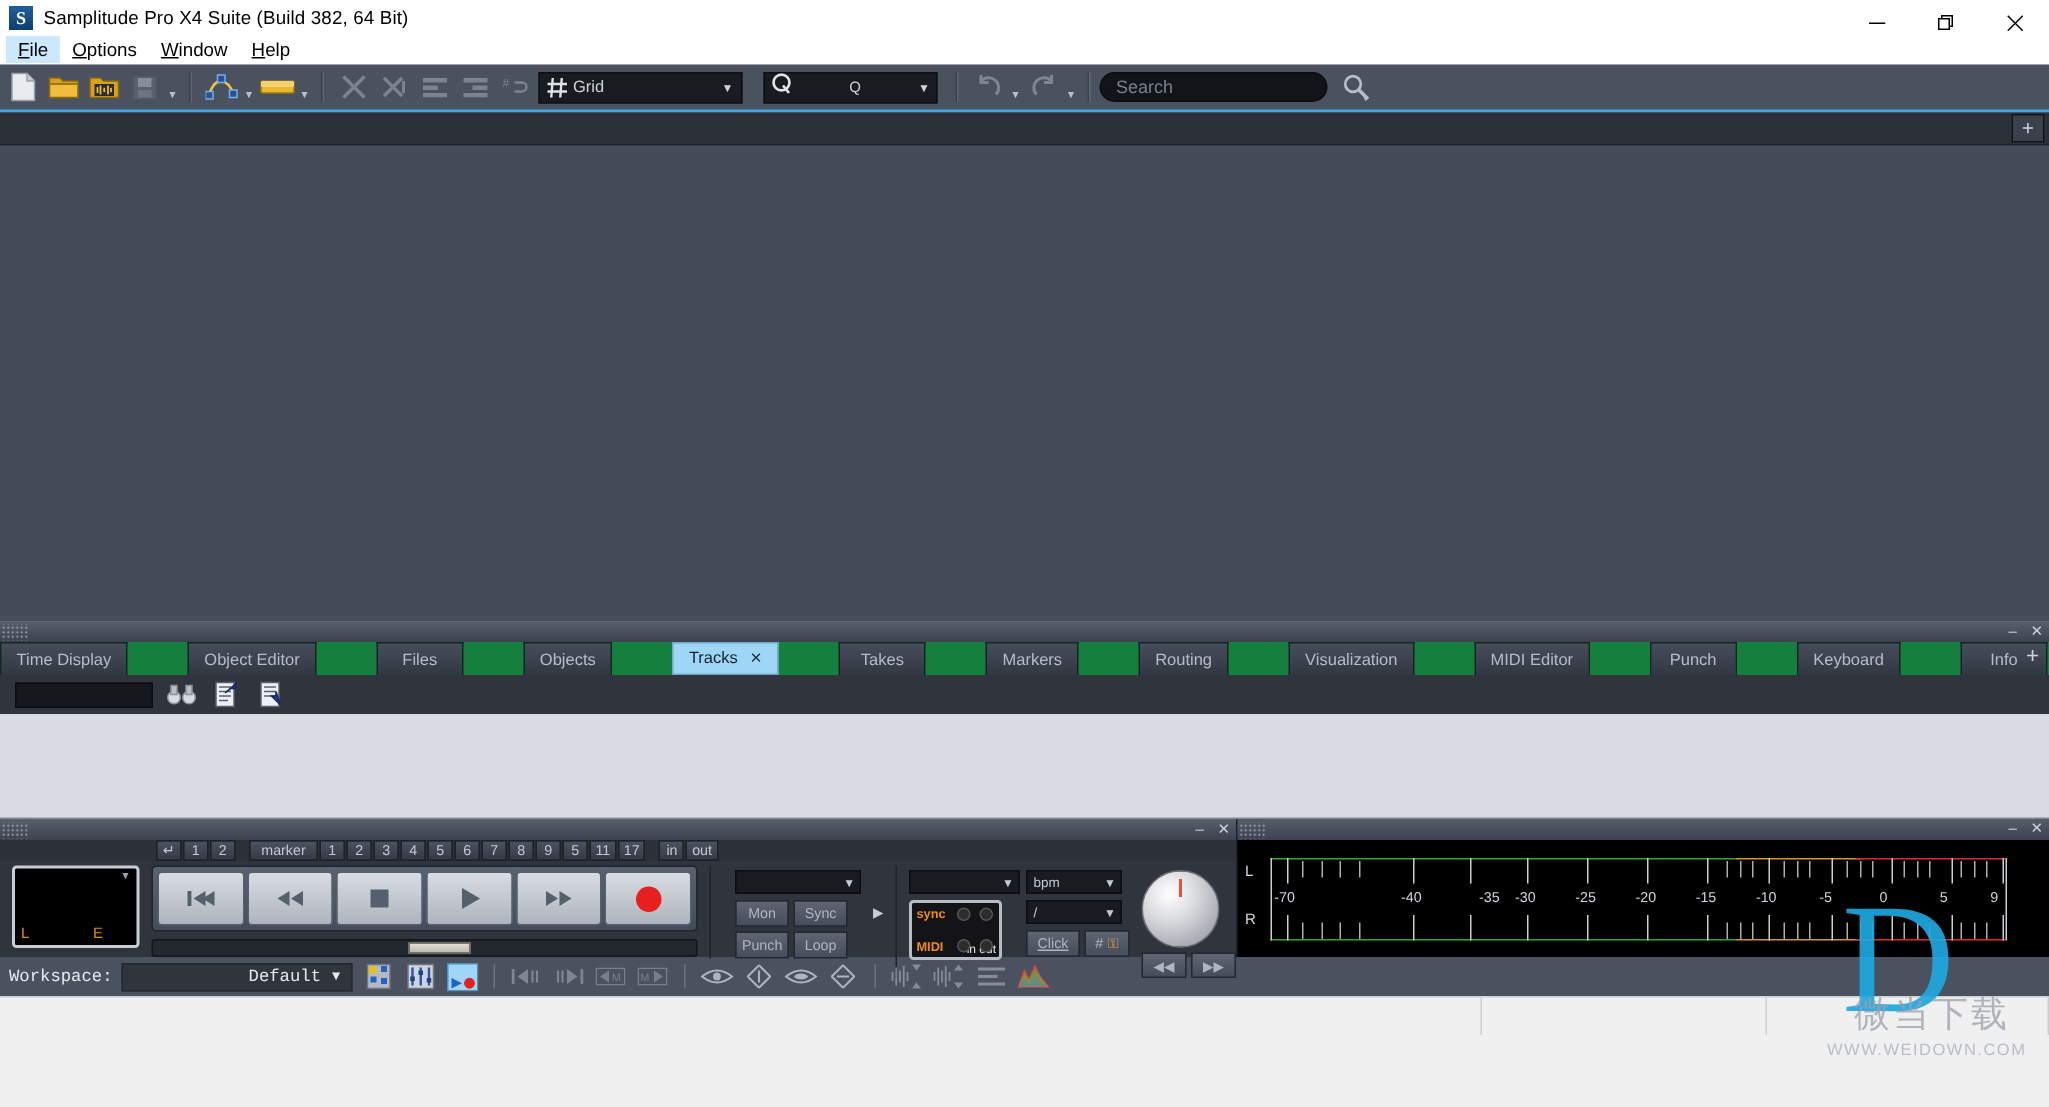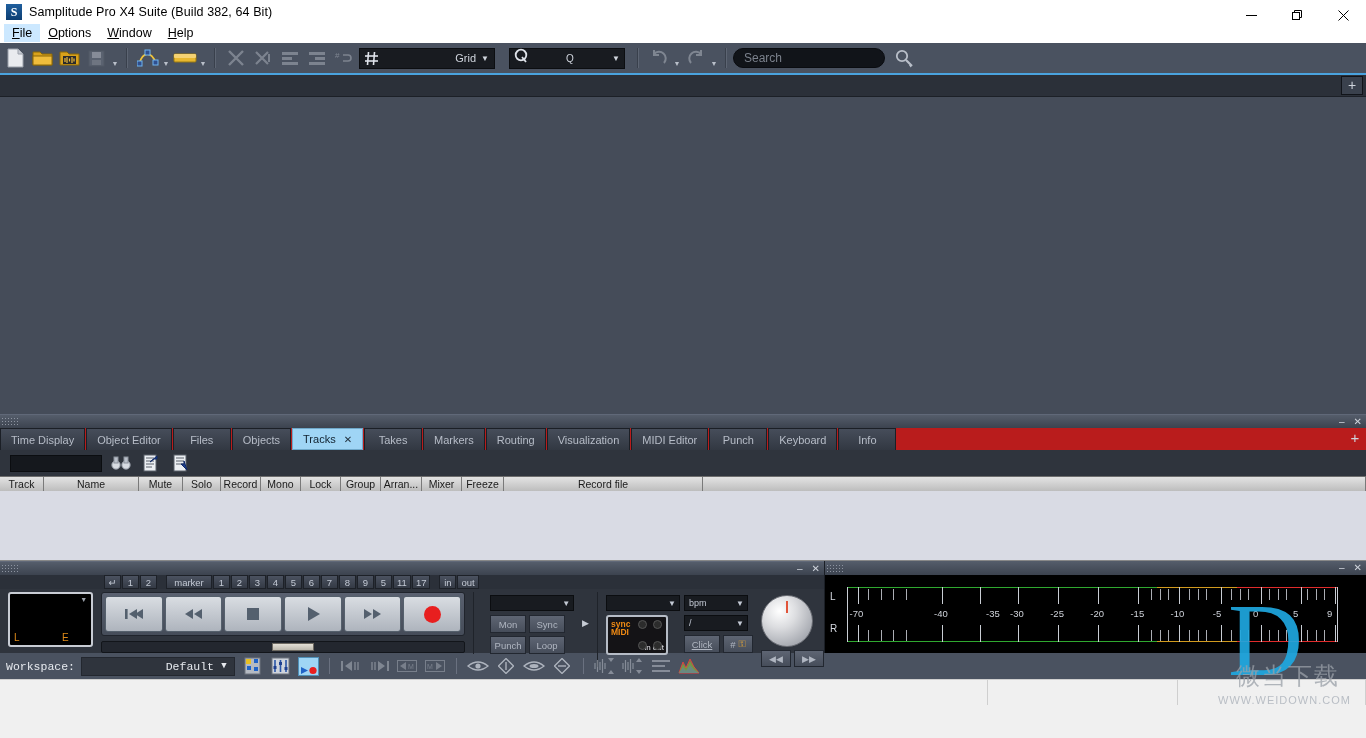--- a/index.html
+++ b/index.html
@@ -43,21 +43,21 @@
   .tb-sep { width: 2px; height: 20px; background: #5d6573; margin: 0 6px; border-left:1px solid #39404c;}
   .tb-caret { width: 10px; height: 26px; display:flex; align-items:flex-end; justify-content:center;
               padding-bottom:4px; color:#b9bfc9; font-size:7px; }
 
   .combo-grid {
     width: 136px; height: 21px; background:#181b20; border:1px solid #0c0e11;
     display:flex; align-items:center; position:relative; margin-left:2px;
   }
   .combo-grid .cg-icon { width:22px; height:19px; display:flex; align-items:center; justify-content:center;
       color:#d7dbe2; font-size:14px; font-weight:bold; }
-  .combo-grid .cg-label { flex:1; text-align:right; color:#cfd4dc; font-size:11px; }
+  .combo-grid .cg-label { flex:1; text-align:left; color:#cfd4dc; font-size:11px; }
   .combo-grid .cg-arrow { width:18px; text-align:center; color:#cfd4dc; font-size:8px; }
 
   .combo-q {
     width: 116px; height: 21px; background:#181b20; border:1px solid #0c0e11;
     display:flex; align-items:center; position:relative; margin-left:14px;
   }
   .combo-q .cg-icon { width:22px; text-align:center; color:#d7dbe2; font-size:14px; font-family:"Liberation Serif",serif;}
   .combo-q .cg-label { flex:1; text-align:center; color:#cfd4dc; font-size:10px; }
   .combo-q .cg-arrow { width:16px; text-align:center; color:#cfd4dc; font-size:8px; }
 
@@ -80,21 +80,21 @@
   
   .panel { background:#2c313a; }
   .panel-head { height: 14px; background: linear-gradient(180deg,#555d6b 0%,#3c434f 100%);
       display:flex; align-items:center; position:relative; border-top:1px solid #606878;}
   .grip { width:18px; height:11px; margin-left:1px;
       background-image: radial-gradient(#8d94a1 0.7px, transparent 0.8px);
       background-size: 3px 3px; background-position: 0 1px; }
   .panel-head-btns { position:absolute; right:4px; top:0; display:flex; gap:9px;
       font-size:10px; color:#cfd4dc; line-height:13px; }
 
-  .tabs { height: 22px; background:#b91c1c; display:flex; align-items:stretch; position:relative; }
+  .tabs { height: 22px; background:#15803d; display:flex; align-items:stretch; position:relative;justify-content:space-between; }
   .tab { min-width: 58px; display:flex; align-items:center; justify-content:center;
       background: linear-gradient(180deg,#464d5a 0%, #323842 100%);
       border:1px solid #1b1f26; border-bottom:none; margin-right:1px;
       color:#b7bdc8; font-size:11px; padding: 0 10px; }
   .tab.active { background:#9fd5f5; color:#11212e; border:1px solid #6fa8c9; }
   .tab .x { margin-left:8px; font-size:10px; color:#21313d; }
   .tabs-plus { position:absolute; right:2px; top:1px; width:18px; height:19px; color:#cfd4dc;
       font-size:15px; text-align:center; line-height:18px; }
 
   .tracks-toolbar { height:26px; background:#2f343d; display:flex; align-items:center; padding-left:10px; gap:8px;}
@@ -151,21 +151,21 @@
   .mini-combo .ar { font-size:8px; }
   .sq-btn { width:36px; height:18px; border:1px solid #222730;
       background: linear-gradient(180deg,#5e6573 0%,#464d5a 100%);
       color:#b0b6c1; font-size:9.5px; display:flex; align-items:center; justify-content:center; }
   .arrow-flap { color:#c7ccd5; font-size:9px; }
 
   .syncbox { width:62px; height:40px; background:#141316; border:2px solid #b6bcc6; border-radius:3px;
       position:relative; }
   .syncbox .lab { position:absolute; left:3px; color:#ef8a14; font-size:8.5px; font-weight:bold; }
   .syncbox .lab.l1 { top:2px; }
-  .syncbox .lab.l2 { bottom:16px; }
+  .syncbox .lab.l2 { bottom:2px; }
   .led { position:absolute; width:9px; height:9px; border-radius:50%;
       background:#2c2c2c; border:1px solid #555; }
   .syncbox .io { position:absolute; right:2px; top:14px; color:#e8eaee; font-size:8px;margin-top:12px; }
 
   .knob { width:52px; height:52px; border-radius:50%;
       background: radial-gradient(circle at 35% 30%, #ffffff 0%, #dcdde0 35%, #a9acb3 75%, #8e9198 100%);
       border:1px solid #6b6e75; position:relative; }
   .knob .mark { position:absolute; left:50%; top:5px; width:2px; height:12px;
       background:#e1543a; transform:translateX(-50%); }
   .jogbtn { width:30px; height:17px; border:1px solid #222730;
@@ -468,35 +468,20 @@
         <g stroke="#5b616b" stroke-width="1">
             <line x1="3" y1="4" x2="11" y2="4"></line>
             <line x1="3" y1="7" x2="11" y2="7"></line>
             <line x1="3" y1="10" x2="11" y2="10"></line>
           </g>
         <path d="M14 16 l-6 -6 h3 v-3 z" fill="#1f3f8f" stroke="#102a66"></path>
       </svg>
     </div>
   </div>
 
-  <div class="tbl-head">
-    <div class="th" style="width:44px">Track</div>
-    <div class="th" style="width:95px">Name</div>
-    <div class="th" style="width:44px">Mute</div>
-    <div class="th" style="width:38px">Solo</div>
-    <div class="th" style="width:40px">Record</div>
-    <div class="th" style="width:40px">Mono</div>
-    <div class="th" style="width:40px">Lock</div>
-    <div class="th" style="width:40px">Group</div>
-    <div class="th" style="width:41px">Arran...</div>
-    <div class="th" style="width:40px">Mixer</div>
-    <div class="th" style="width:42px">Freeze</div>
-    <div class="th" style="width:199px">Record file</div>
-    <div class="th" style="flex:1"></div>
-  </div>
   <div class="tbl-body"></div>
 </div>
 
 <div class="transport-zone">
   <div class="tz-left">
     <div class="panel-head" style="border-top:1px solid #606878;">
       <div class="grip"></div>
       <div class="panel-head-btns">
         <span>–</span>
         <span>✕</span>

